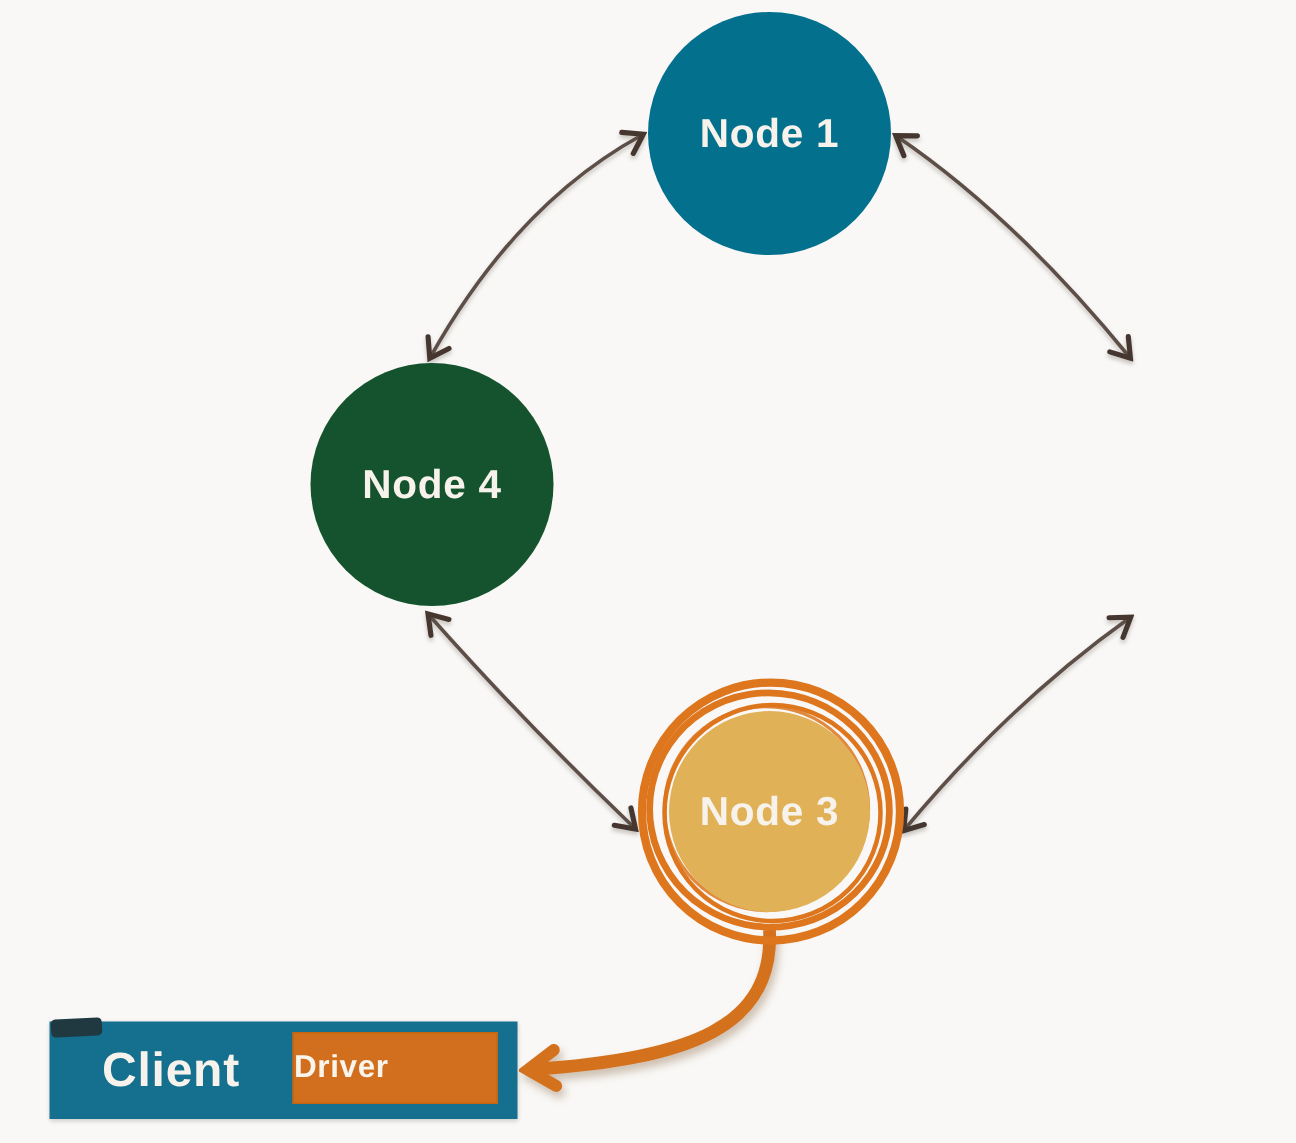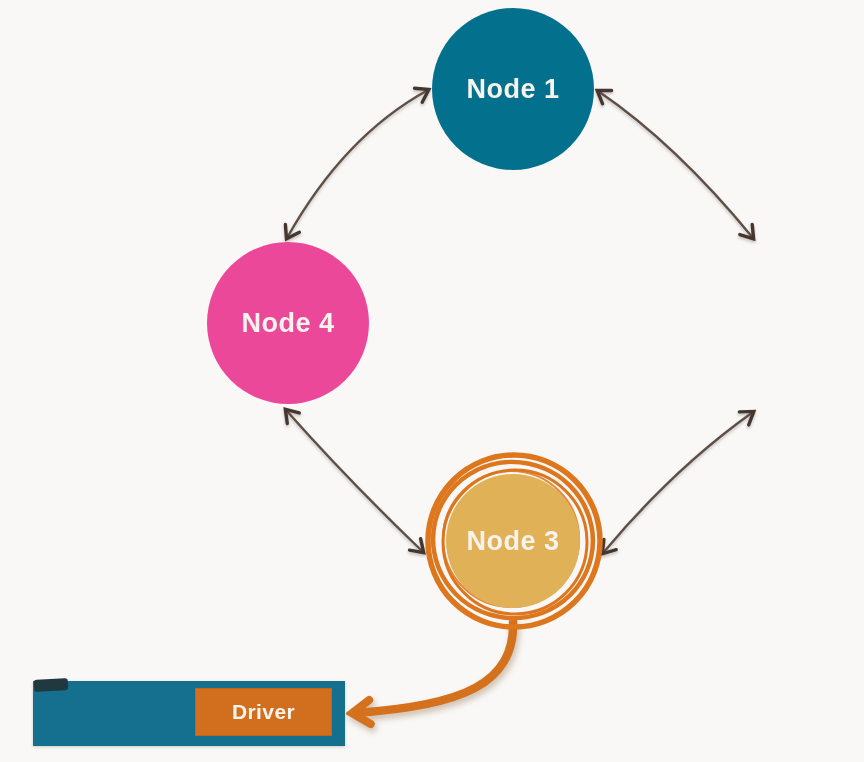--- a/index.html
+++ b/index.html
@@ -11,42 +11,42 @@
   .stage svg.layer { position:absolute; left:0; top:0; }
 
   .node {
     position:absolute; border-radius:50%;
     display:flex; align-items:center; justify-content:center;
     color:#f7f3ec; font-size:27px; font-weight:700; letter-spacing:.5px;
   }
   .node-1 { left:432px; top:8px;   width:162px; height:162px; background:#03708e; }
   .node-2 { left:671px; top:243px; width:164px; height:164px; background:#a792b9; }
   .node-3 { left:446px; top:474px; width:134px; height:134px; background:#e1b158;text-align:center; }
-  .node-4 { left:207px; top:242px; width:162px; height:162px; background:#ec4899; }
+  .node-4 { left:207px; top:242px; width:162px; height:162px; background:#14532d; }
 
   .ring-arcs   { filter: drop-shadow(0px 2px 1.5px rgba(60,45,35,.28)); }
   .orange-flow { filter: drop-shadow(2px 4px 3px rgba(120,80,40,.35)); }
 
   .client-box {
     position:absolute; left:33px; top:681px; width:312px; height:65px;
     background:#14708e; box-shadow:0 1px 3px rgba(0,0,0,.18);
   }
   .corner-mark {
     position:absolute; left:1px; top:-2px; width:34px; height:12px;
     background:#203840; border-radius:3px; transform:rotate(-3deg);
   }
   .client-label {
     position:absolute; left:0; top:0; width:162px; height:100%;
     display:flex; align-items:center; justify-content:center;
     color:#f7f3ec; font-size:32px; font-weight:700; letter-spacing:.5px;
   }
   .driver-box {
     position:absolute; left:162px; top:7px; width:137px; height:48px;
     background:#d16f1e; border:1px solid #c4650f; box-sizing:border-box;
-    display:flex; align-items:center; justify-content:center;
+    display:flex; align-items:center; justify-content:flex-start;
     color:#f9f4ec; font-size:21px; font-weight:700; letter-spacing:.4px;
   }
 </style>
 </head>
 <body>
 
 <div class="stage">
 
   <svg class="layer" width="864" height="762" viewBox="0 0 864 762">
     <defs>
@@ -82,18 +82,19 @@
   </div>
   <div class="node node-4">
     <span>Node 4</span>
   </div>
   <div class="node node-3">
     <span>Node 3</span>
   </div>
 
   <div class="client-box">
     <div class="corner-mark"></div>
+    <div class="client-label">Client</div>
     <div class="driver-box">
       <span>Driver</span>
     </div>
   </div>
 
 </div>
 
 </body></html>

